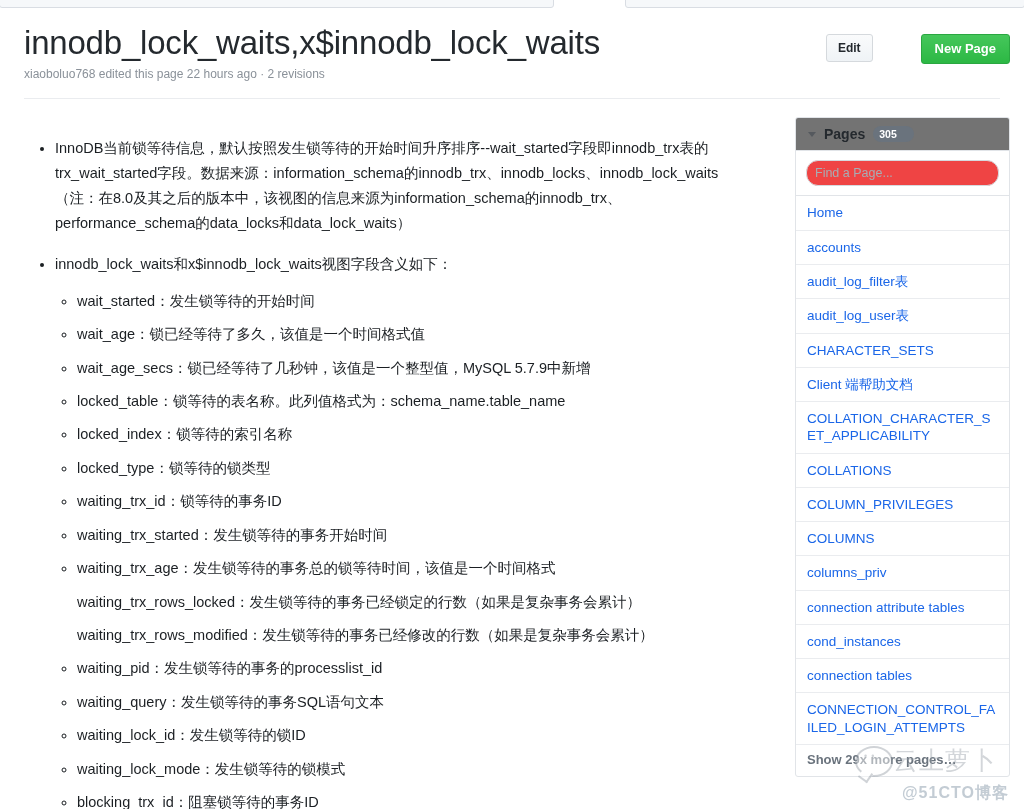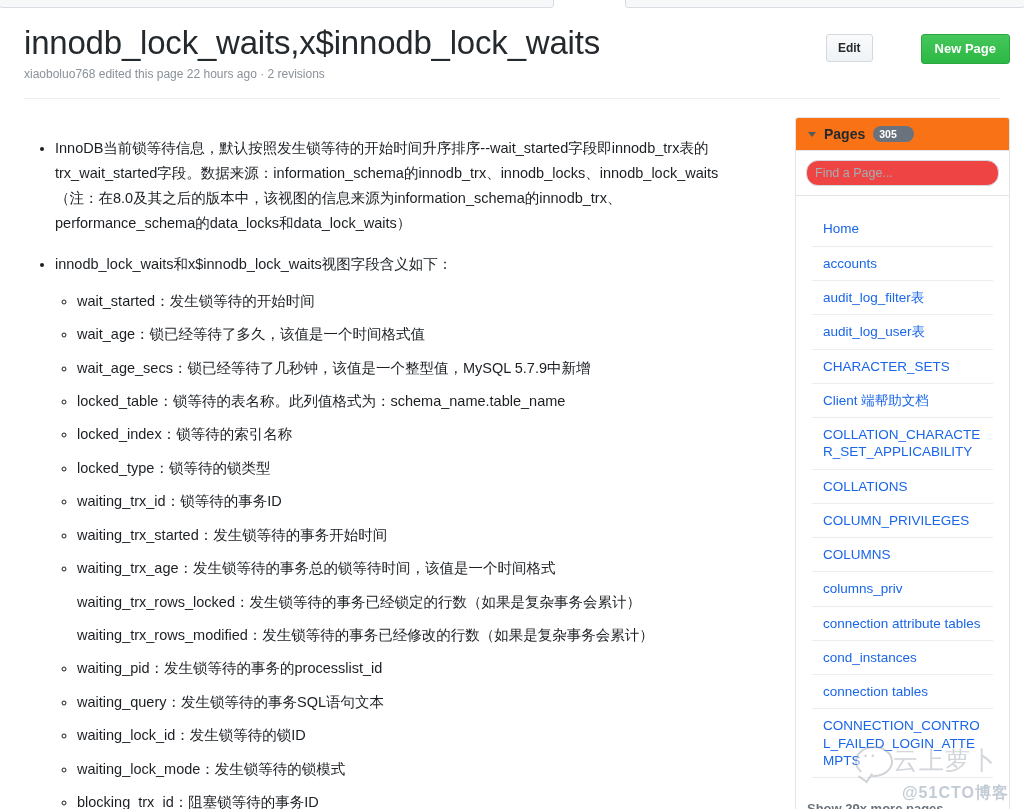--- a/index.html
+++ b/index.html
@@ -142,21 +142,21 @@
     flex: 0 0 215px;
     width: 215px;
     margin-left: 29px;
     border: 1px solid #e1e4e8;
     border-radius: 3px;
     background: #ffffff;
     box-sizing: border-box;
     overflow: hidden;
   }
   .sidebar-head {
-    background: #f97316;
+    background: #737373;
     border-bottom: 1px solid #e1e4e8;
     padding: 8px 12px;
     display: flex;
     align-items: center;
     gap: 7px;
     font-size: 14px;
     font-weight: bold;
     color: #24292e;
   }
   .caret {
@@ -190,21 +190,21 @@
     font-family: "Liberation Sans", sans-serif;
     padding: 5px 8px;
     border: 1px solid #d6dade;
     border-radius: 12px;
     color: #24292e;
     background: #ef4444;
     outline: none;
   }
   .sidebar-search input::placeholder { color: #a7adb4; }
 
-  .page-list { list-style: none; margin: 16px; padding: 0; }
+  .page-list { list-style: none; margin: 0; padding: 0; }
   .page-list li {
     border-bottom: 1px solid #eaecef;
   }
   .page-list li a {
     display: block;
     padding: 8px 11px;
     font-size: 13.5px;
     line-height: 1.28;
     color: #1a66e8;
     text-decoration: none;

